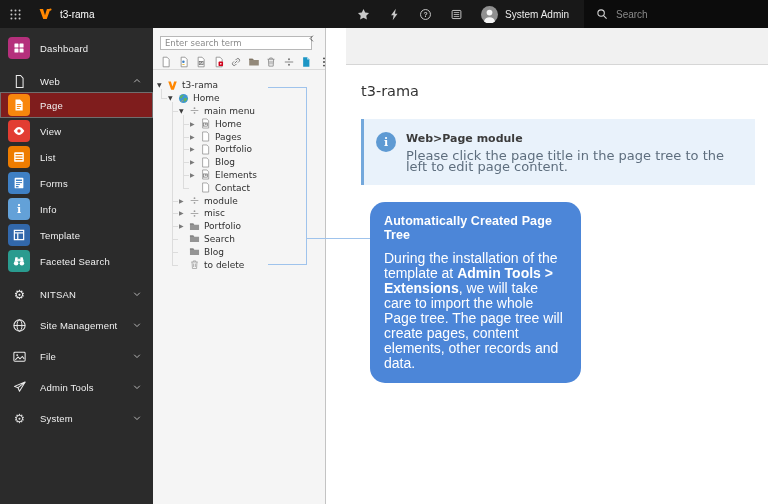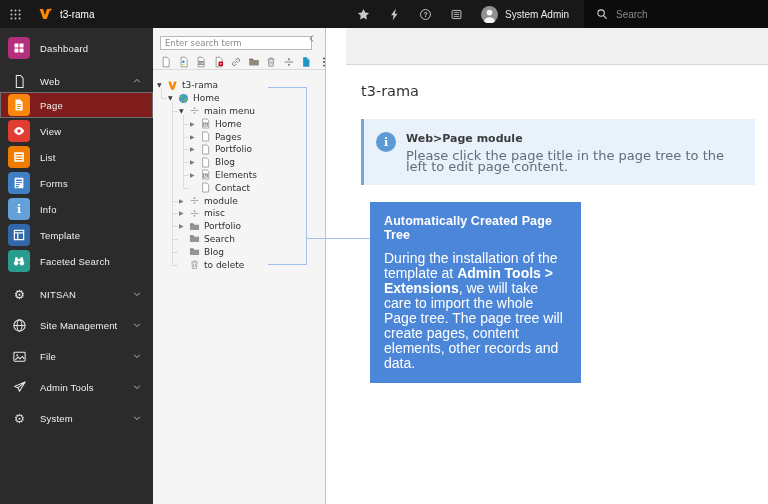--- a/index.html
+++ b/index.html
@@ -66,21 +66,21 @@
   .docheader{height:36px;background:#f1f1f1;border-bottom:1px solid #d6d6d6}
   .content{padding:13px 13px 0 15px}
   .page-title{font-family:"DejaVu Sans",sans-serif;font-size:14.5px;font-weight:400;color:#333;margin:4px 0 0;line-height:18px}
   .infobox{margin-top:19px;border-left:3px solid #73a8dc;background:#e9f2fb;display:flex;gap:10px;padding:13px 12px;box-sizing:border-box}
   .info-badge{width:20px;height:20px;border-radius:50%;background:#5e9ad3;color:#fff;display:flex;align-items:center;justify-content:center;
               font-size:11px;font-weight:bold;font-family:"DejaVu Serif",serif;flex:0 0 20px}
   .ib-title{font-family:"DejaVu Sans",sans-serif;font-size:11px;font-weight:700;color:#3b3b3b;line-height:13px}
   .ib-text{font-family:"DejaVu Sans",sans-serif;font-size:13px;color:#5e6e7e;margin-top:5px;line-height:11px}
 
   
-  .callout{position:absolute;left:370px;top:202px;width:211px;border-radius:0;padding:12px 14px;box-sizing:border-box;color:#fff;background:#4c86d8;z-index:30}
+  .callout{position:absolute;left:370px;top:202px;width:211px;border-radius:15px;padding:12px 14px;box-sizing:border-box;color:#fff;background:#4c86d8;z-index:30}
   .callout-title{font-size:12.5px;font-weight:700;letter-spacing:.1px}
   .callout-body{margin-top:9px;font-size:14px;line-height:15px;font-weight:400}
   .callout-body b{font-weight:700}
   .connector{position:absolute;background:#9fc3ec;z-index:25}
   #c-top{left:268px;top:87px;width:39px;height:1px}
   #c-vert{left:306px;top:87px;width:1px;height:178px}
   #c-bot{left:268px;top:264px;width:39px;height:1px}
   #c-mid{left:307px;top:238px;width:64px;height:1px}
 </style>
 </head>

